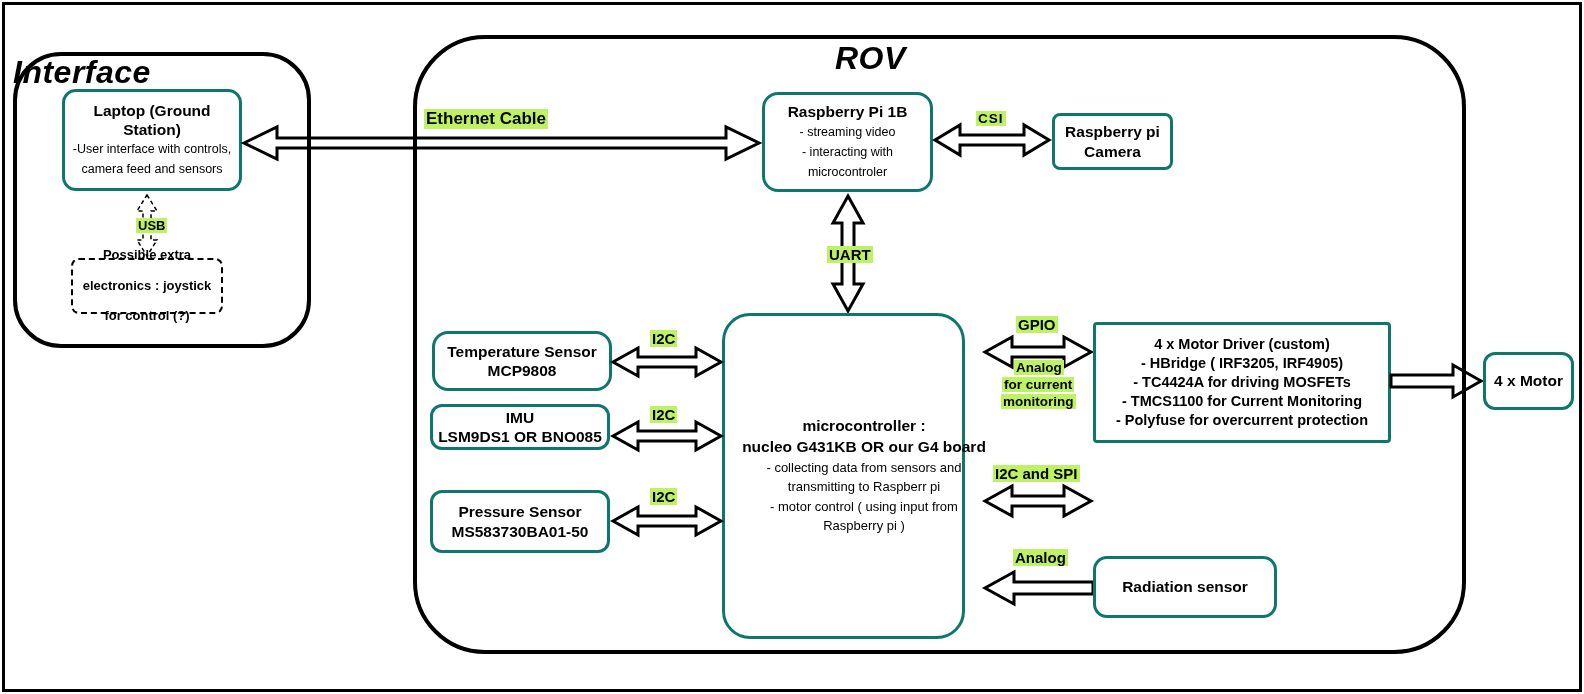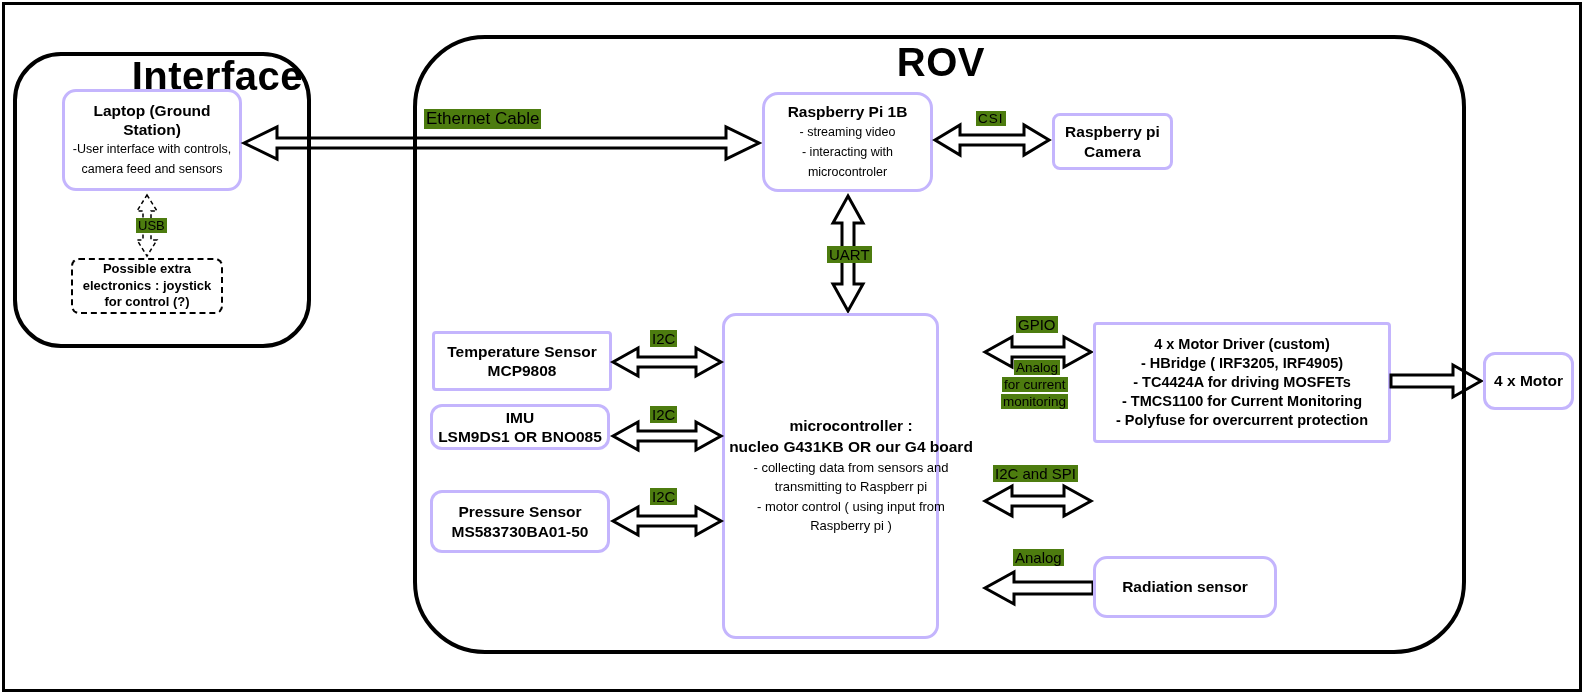--- a/index.html
+++ b/index.html
@@ -2,31 +2,31 @@
 <html><head>
 <meta charset="utf-8">
 <style>
   html,body{margin:0;padding:0;background:#fff;}
   .canvas{
     position:relative;width:1584px;height:694px;background:#ffffff;
     font-family:"Liberation Sans",sans-serif;color:#000;overflow:hidden;
   }
   .frame{position:absolute;inset:2px;border:3px solid #000;}
   .group{position:absolute;border:4px solid #000;background:transparent;}
-  .section-title{position:absolute;font-weight:bold;font-size:40px;text-align:right;letter-spacing:0.5px;}
+  .section-title{position:absolute;font-weight:bold;font-size:32px;text-align:left;letter-spacing:0.5px;font-style:italic;}
   .box{
-    position:absolute;border:3px solid #c4b5fd;background:#fff;
+    position:absolute;border:3px solid #0f766e;background:#fff;
     display:flex;flex-direction:column;align-items:center;justify-content:center;
     text-align:center;box-sizing:border-box;
   }
   .box .t{font-weight:bold;font-size:15.5px;line-height:1.25;}
   .box .d{font-size:12.5px;line-height:1.6;}
   .nowrap{white-space:nowrap;}
   .dashed{border:2px dashed #000;border-radius:8px;font-weight:bold;font-size:13px;line-height:1.3;}
-  .label{position:absolute;font-weight:normal;background:#4d7c0f;padding:0 2px;white-space:nowrap;font-size:15px;}
+  .label{position:absolute;font-weight:bold;background:#bef264;padding:0 2px;white-space:nowrap;font-size:15px;}
   .label.small{font-size:13.5px;}
   .label.big{font-size:17px;}
   svg.arrow{position:absolute;overflow:visible;}
   svg.arrow polygon{fill:none;stroke:#000;stroke-width:3;stroke-miterlimit:10;}
   svg.arrow.dash polygon{stroke-width:1.5;stroke-dasharray:4 3;}
   .driver-line{font-weight:bold;font-size:14.5px;line-height:1.32;white-space:nowrap;}
   .micro-title{font-weight:bold;font-size:15.5px;line-height:1.35;}
   .micro-desc{font-size:13px;line-height:1.5;}
 </style>
 </head>
@@ -42,21 +42,21 @@
     <div class="t" style="width:130px;">Laptop (Ground Station)</div>
     <div class="d nowrap">-User interface with controls,</div>
     <div class="d nowrap">camera feed and sensors</div>
   </div>
 
   <svg class="arrow dash" style="left:135px;top:194px;" width="24" height="63">
     <polygon points="12,1 22,17 16,17 16,46 22,46 12,62 2,46 8,46 8,17 2,17"></polygon>
   </svg>
   <div class="label" style="left:136px;top:218px;font-size:13px;">USB</div>
 
-  <div class="box dashed" style="left:71px;top:258px;width:152px;height:56px;">
+  <div class="box dashed" style="left:71px;top:258px;width:152px;height:56px;gap:14px;">
     <div>Possible extra</div>
     <div>electronics : joystick</div>
     <div>for control (?)</div>
   </div>
 
   <div class="group" style="left:413px;top:35px;width:1045px;height:611px;border-radius:72px;"></div>
   <div class="section-title" style="left:835px;top:40px;width:150px;">ROV</div>
 
   <div class="label big" style="left:424px;top:109px;">Ethernet Cable</div>
   <svg class="arrow" style="left:243px;top:124px;" width="517" height="38">
@@ -78,30 +78,30 @@
   <div class="box" style="left:1052px;top:113px;width:121px;height:57px;border-radius:8px;">
     <div class="t">Raspberry pi</div>
     <div class="t">Camera</div>
   </div>
 
   <svg class="arrow" style="left:830px;top:195px;" width="36" height="117">
     <polygon points="18,1 33,28 24,28 24,89 33,89 18,116 3,89 12,89 12,28 3,28"></polygon>
   </svg>
   <div class="label" style="left:827px;top:246px;">UART</div>
 
-  <div class="box" style="left:722px;top:313px;width:217px;height:326px;border-radius:14px;padding-left:41px;">
+  <div class="box" style="left:722px;top:313px;width:243px;height:326px;border-radius:28px;padding-left:41px;">
     <div class="micro-title nowrap">microcontroller :</div>
     <div class="micro-title nowrap">nucleo G431KB OR our G4 board</div>
     <div class="micro-desc nowrap">- collecting data from sensors and</div>
     <div class="micro-desc nowrap">transmitting to Raspberr pi</div>
     <div class="micro-desc nowrap">- motor control ( using input from</div>
     <div class="micro-desc nowrap">Raspberry pi )</div>
   </div>
 
-  <div class="box" style="left:432px;top:331px;width:180px;height:60px;border-radius:4px;">
+  <div class="box" style="left:432px;top:331px;width:180px;height:60px;border-radius:16px;">
     <div class="t">Temperature Sensor</div>
     <div class="t">MCP9808</div>
   </div>
   <div class="label" style="left:650px;top:330px;">I2C</div>
   <svg class="arrow" style="left:612px;top:345px;" width="110" height="34">
     <polygon points="1,17 26,3 26,12 84,12 84,3 109,17 84,31 84,22 26,22 26,31"></polygon>
   </svg>
 
   <div class="box" style="left:430px;top:404px;width:180px;height:46px;border-radius:12px;">
     <div class="t">IMU</div>

